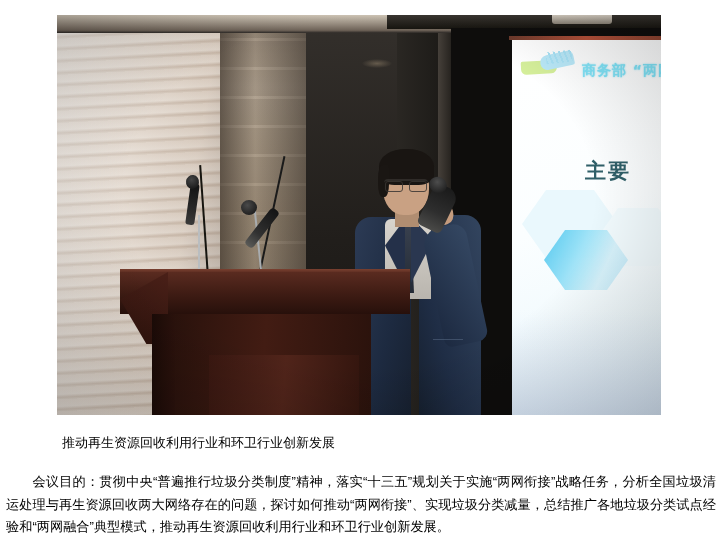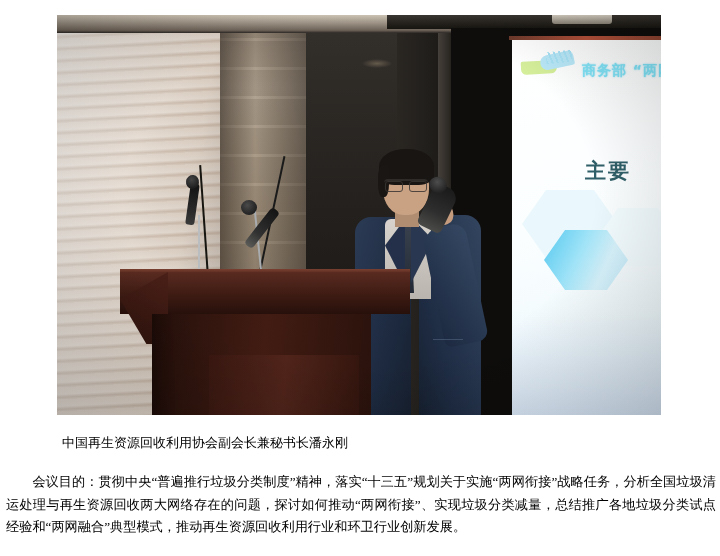--- a/index.html
+++ b/index.html
@@ -324,21 +324,21 @@
 
   
   #caption{
     position:absolute;left:62px;top:433px;
     font-family:"DejaVu Sans","Liberation Sans",sans-serif;
     font-size:13px;line-height:20px;color:#000;
     white-space:nowrap;
   }
   #body-text{
     position:absolute;left:6px;top:458px;width:710px;
-    font-family:Liberation Serif, serif;
+    font-family:Liberation Sans, sans-serif;
     font-size:13.2px;line-height:22.5px;color:#000;
     text-align:justify;
     text-justify:inter-character;
     text-indent:2em;
   }
 </style>
 </head>
 <body>
 
 <div id="photo">
@@ -404,15 +404,15 @@
   <div class="podium-top-edge"></div>
   <div class="podium-top"></div>
   <div class="podium-slope"></div>
   <div class="podium-side"></div>
   <div class="podium-body"></div>
   <div class="podium-body-2"></div>
 
   <div class="vignette"></div>
 </div>
 
-<div id="caption">中国再生资源回收利用协会副会长兼秘书长潘永刚</div>
+<div id="caption">推动再生资源回收利用行业和环卫行业创新发展</div>
 
 <p id="body-text">会议目的：贯彻中央“普遍推行垃圾分类制度”精神，落实“十三五”规划关于实施“两网衔接”战略任务，分析全国垃圾清运处理与再生资源回收两大网络存在的问题，探讨如何推动“两网衔接”、实现垃圾分类减量，总结推广各地垃圾分类试点经验和“两网融合”典型模式，推动再生资源回收利用行业和环卫行业创新发展。</p>
 
 </body></html>

